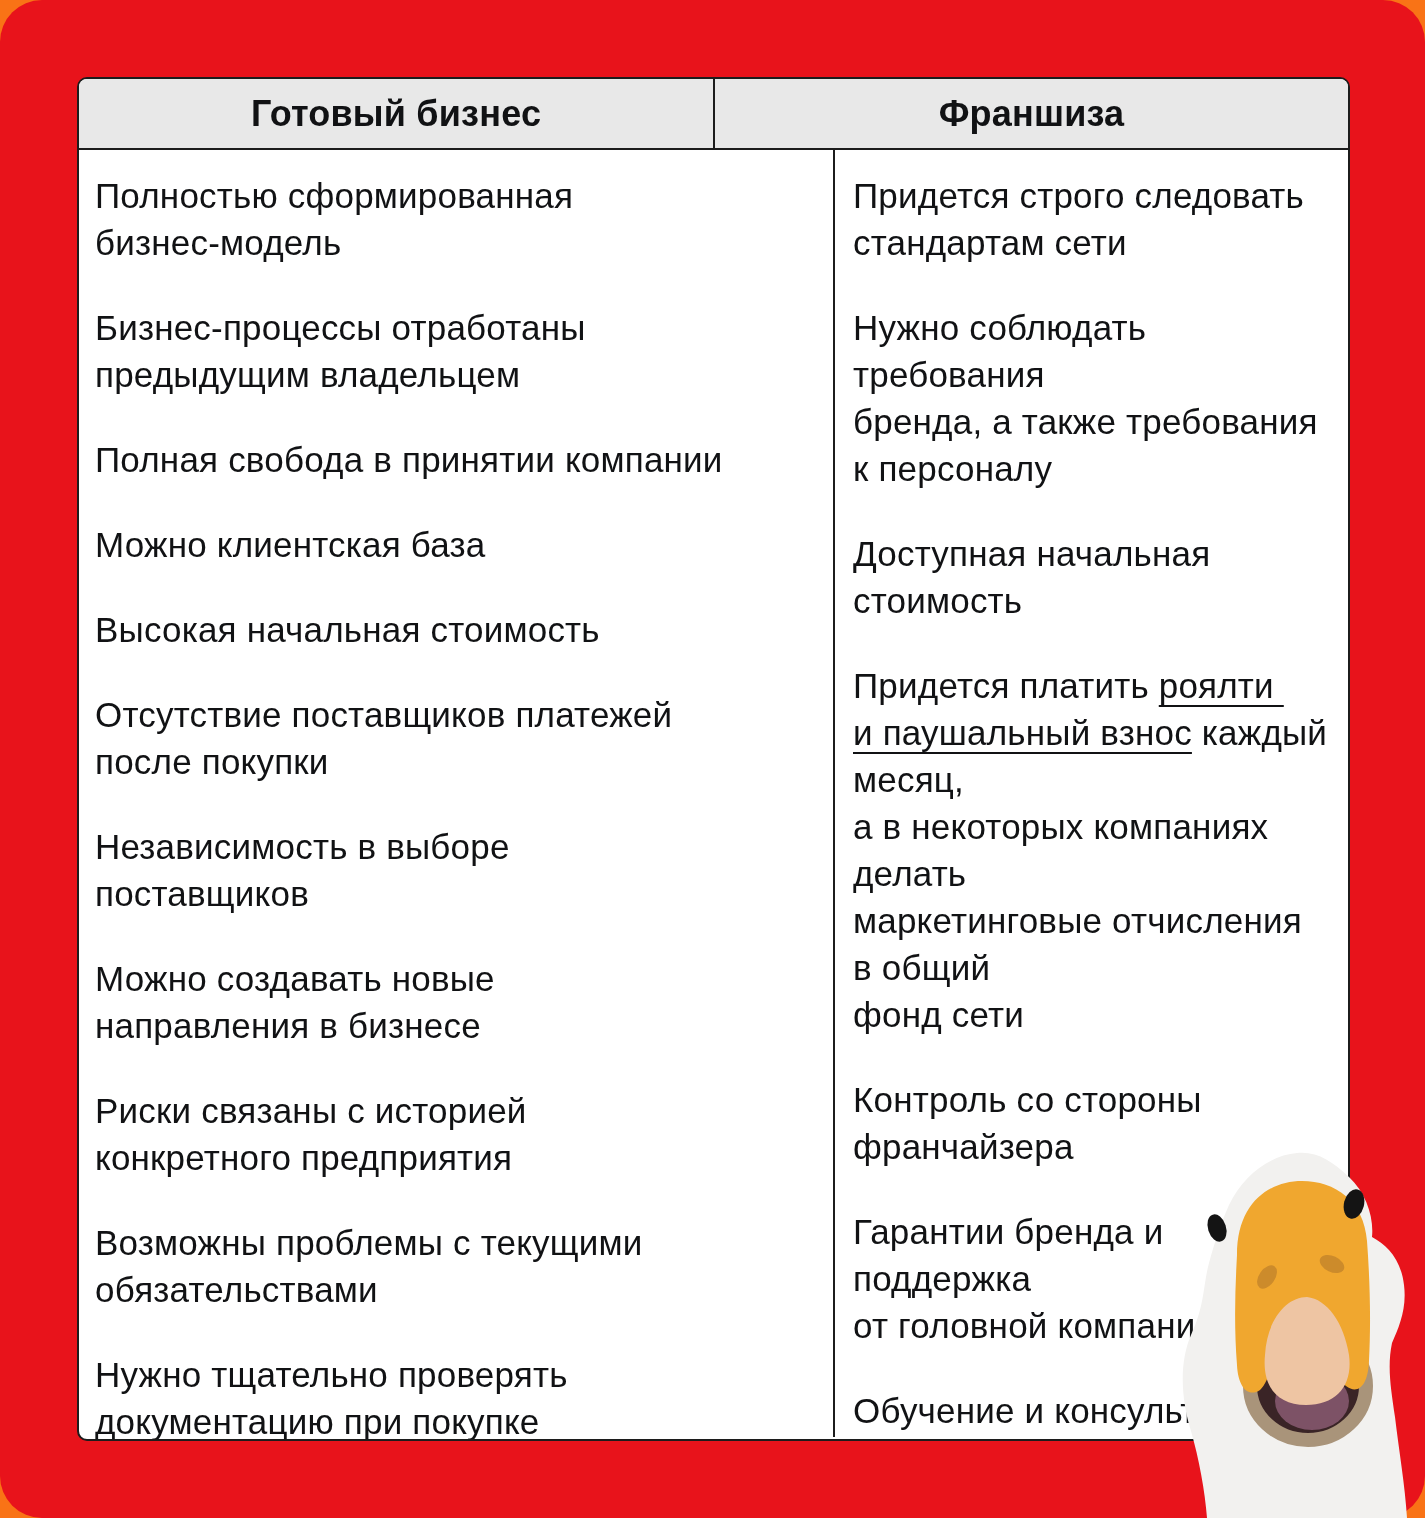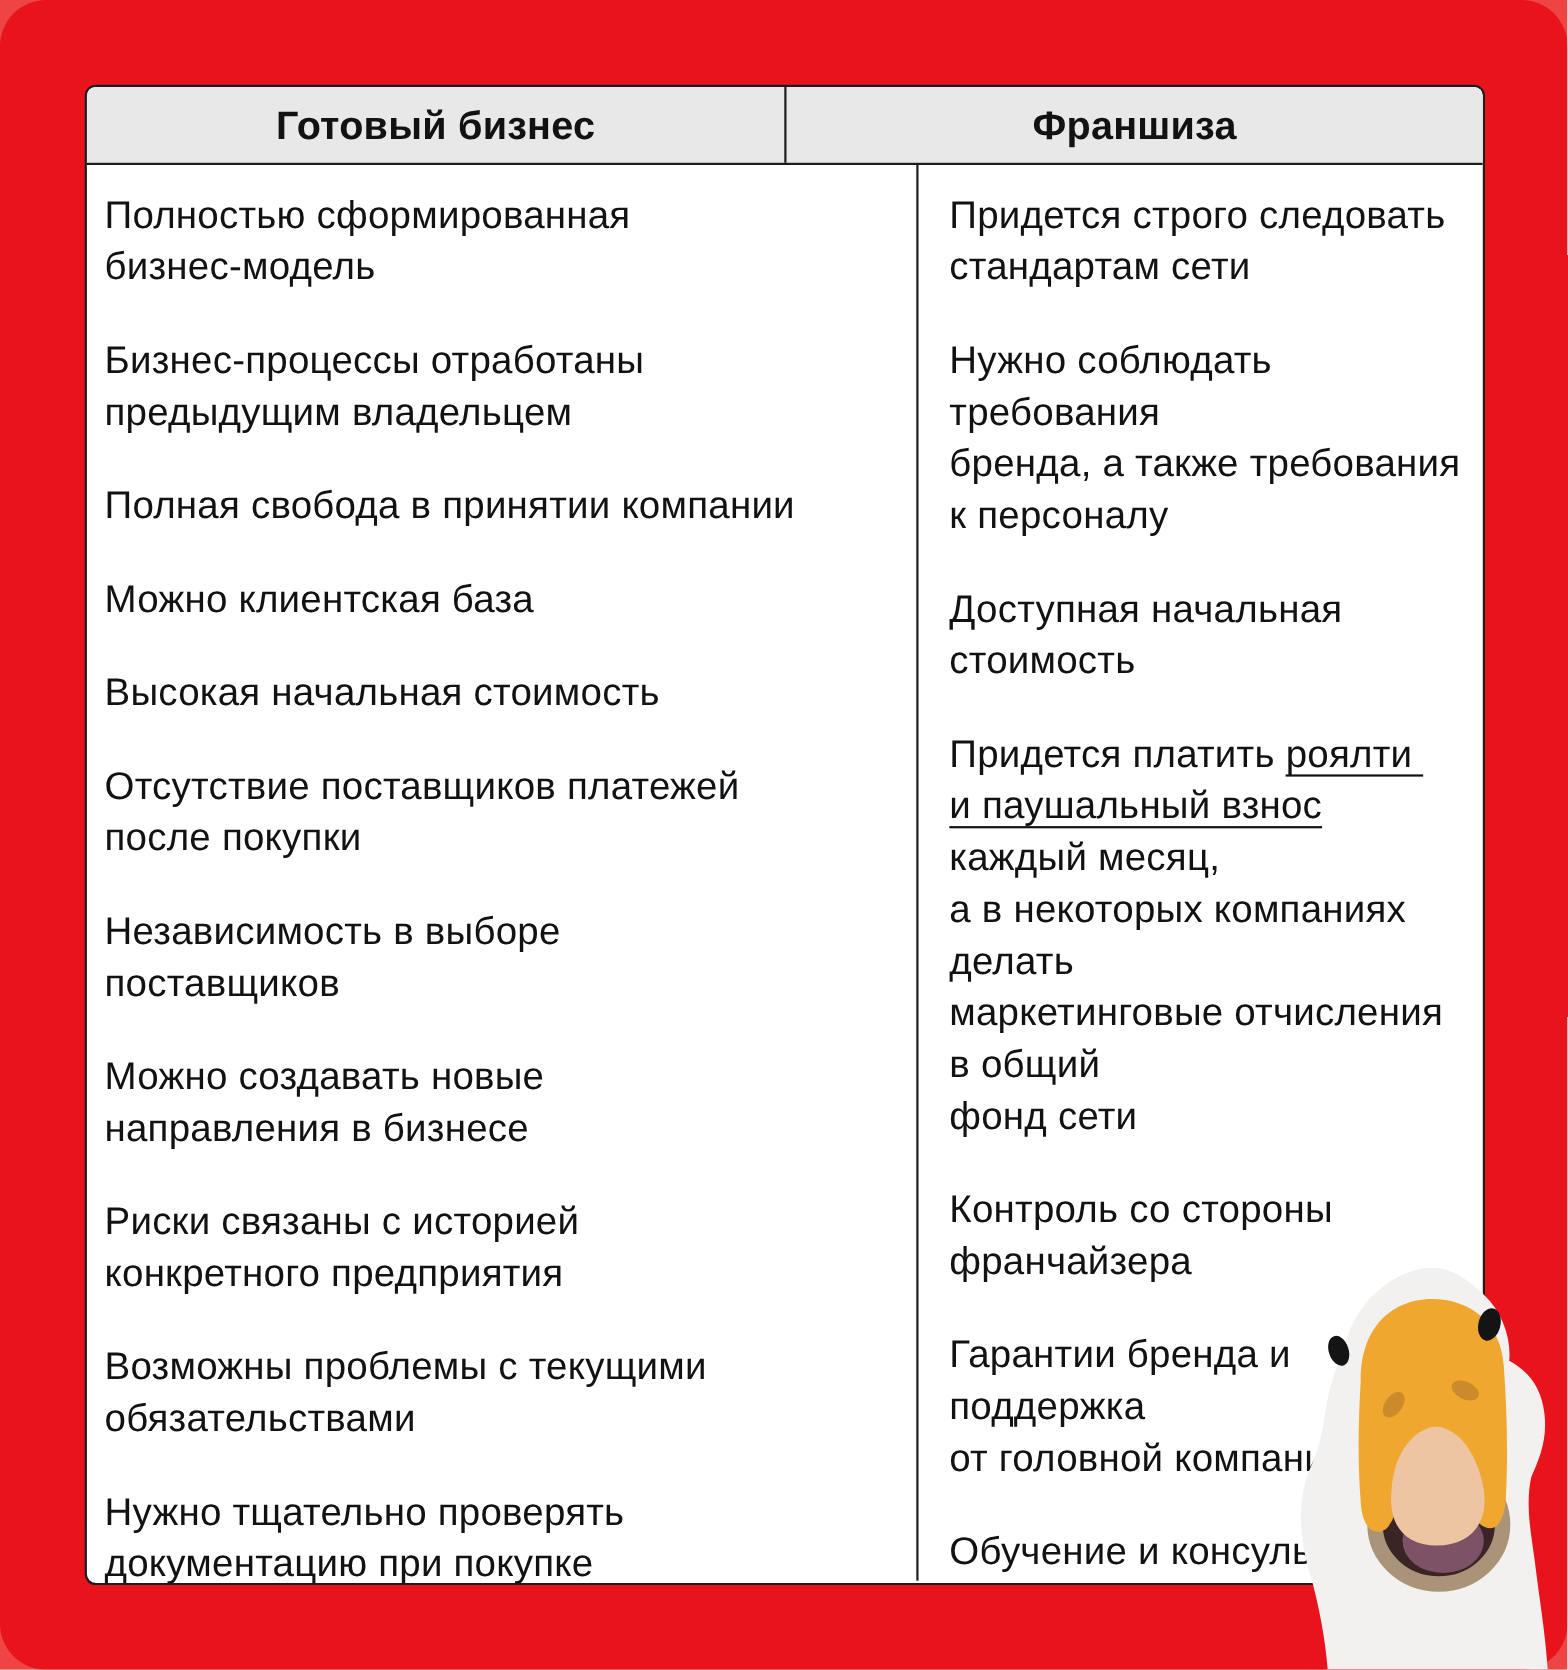--- a/index.html
+++ b/index.html
@@ -13,38 +13,38 @@
     --goose-nostril:#cc8b2b;
     --goose-palate:#eec5a3;
     --goose-tongue:#7d5266;
     --goose-mouth:#3a2426;
     --goose-mouth-rim:#a9947a;
   }
   *{box-sizing:border-box;margin:0;padding:0;}
   html,body{background:#ffffff;}
   .canvas{
     position:relative;width:1425px;height:1518px;overflow:hidden;
-    background:#ef4444;font-family:"Liberation Sans",sans-serif;
+    background:#f97316;font-family:"Liberation Sans",sans-serif;
   }
   .frame{position:absolute;inset:0;background:var(--frame-red);border-radius:42px;}
   .card{
     position:absolute;left:77px;top:77px;width:1273px;height:1364px;
     background:var(--card-bg);border:2px solid var(--line);border-radius:10px;overflow:hidden;
   }
   .head-row{display:flex;height:71px;background:var(--header-bg);border-bottom:2px solid var(--line);}
   .head-cell{
     display:flex;align-items:center;justify-content:center;
     font-size:36px;font-weight:700;color:var(--ink);letter-spacing:0.2px;
   }
   .head-cell.c-left{width:636px;border-right:2px solid var(--line);}
   .head-cell.c-right{flex:1;}
   .body-row{display:flex;height:calc(100% - 73px);}
   .cell{padding:22px 18px 0 16px;}
   .cell.c-left{width:756px;border-right:2px solid var(--line);}
-  .cell.c-right{flex:1;padding-left:28px;}
+  .cell.c-right{flex:1;padding-left:18px;}
   .cell p{
     margin:0 0 38px;font-size:35px;line-height:47px;color:var(--ink);
     white-space:pre-line;letter-spacing:0.2px;
   }
   .link-underline{
     text-decoration:underline;
     text-decoration-thickness:2px;
     text-underline-offset:7px;
   }
   .goose{position:absolute;right:0;bottom:0;width:250px;height:375px;}

